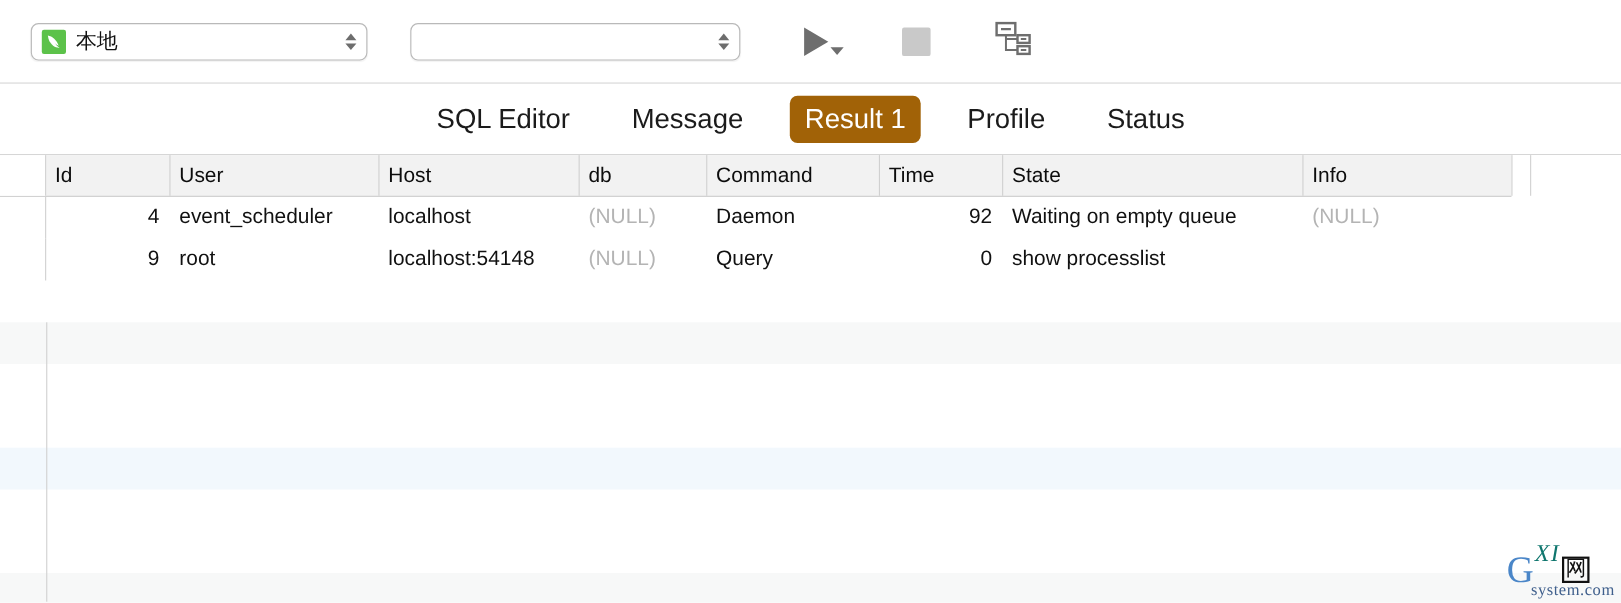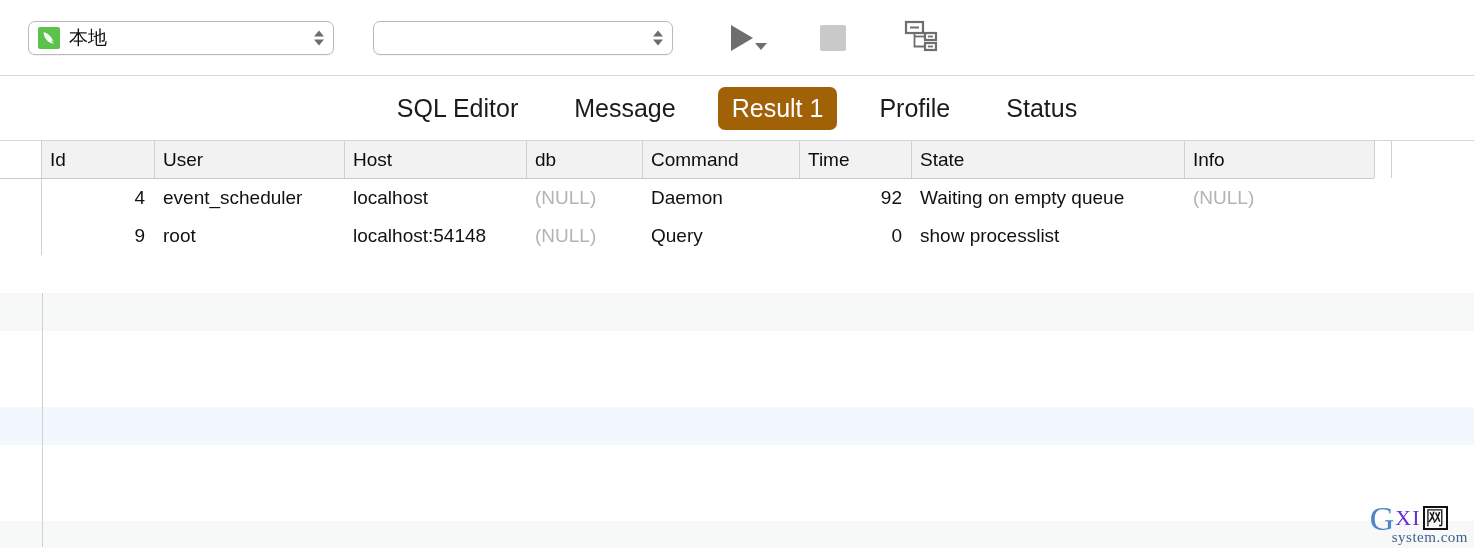--- a/index.html
+++ b/index.html
@@ -186,23 +186,23 @@
   .wm-top {
     display: flex; align-items: flex-end;
     font-family: "Liberation Serif", serif;
   }
   .wm-g {
     font-size: 34px; color: #4a86c8;
     font-family: "Liberation Serif", serif;
     line-height: 0.82;
   }
   .wm-xi {
-    font-size: 22px; color: #6d28d9; 
+    font-size: 22px; color: #0f766e; font-style: italic;
     font-family: "Liberation Serif", serif;
-    margin-left: 1px; margin-bottom: 4px; letter-spacing: 1px;
+    margin-left: 1px; margin-bottom: 19px; letter-spacing: 1px;
   }
   .wm-box {
     font-size: 19px; color: #111;
     border: 2px solid #111;
     padding: 0 1px;
     margin-left: 2px; margin-bottom: 3px;
     line-height: 1.05;
     font-family: "DejaVu Sans", sans-serif;
   }
   .wm-bottom {

